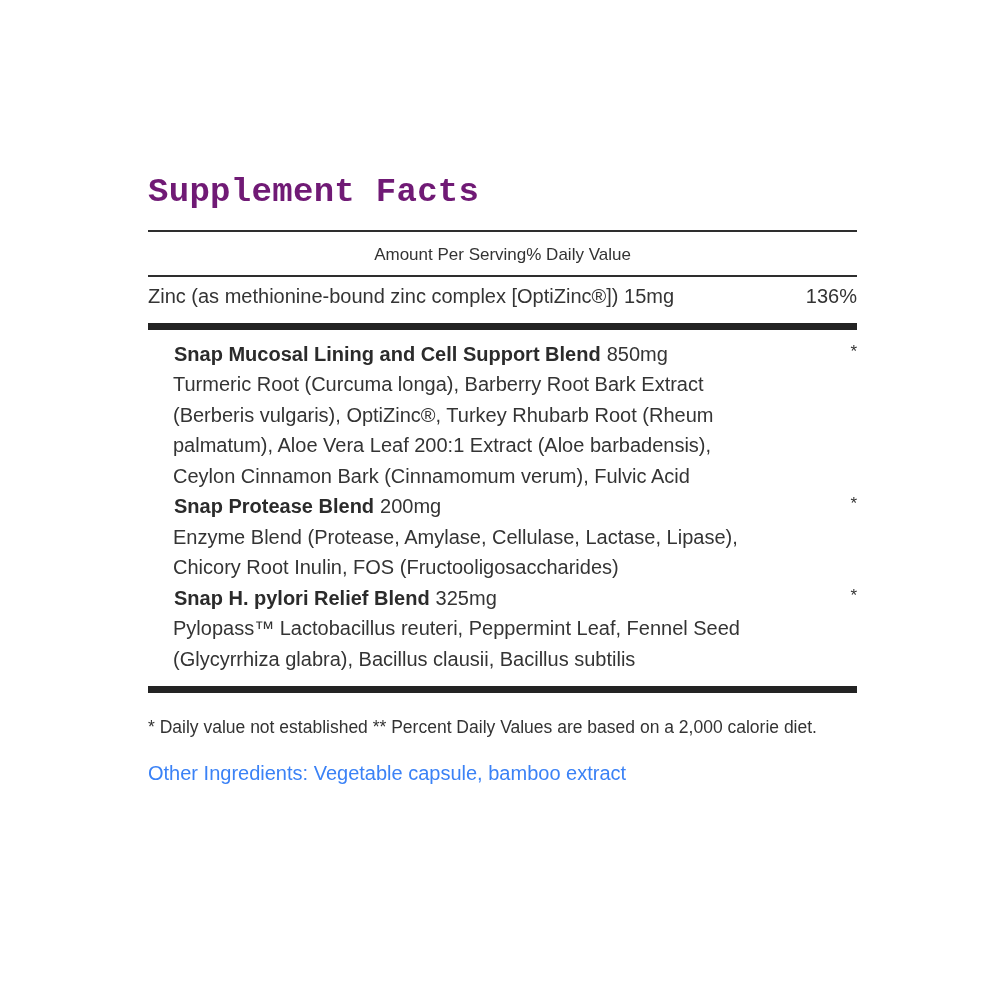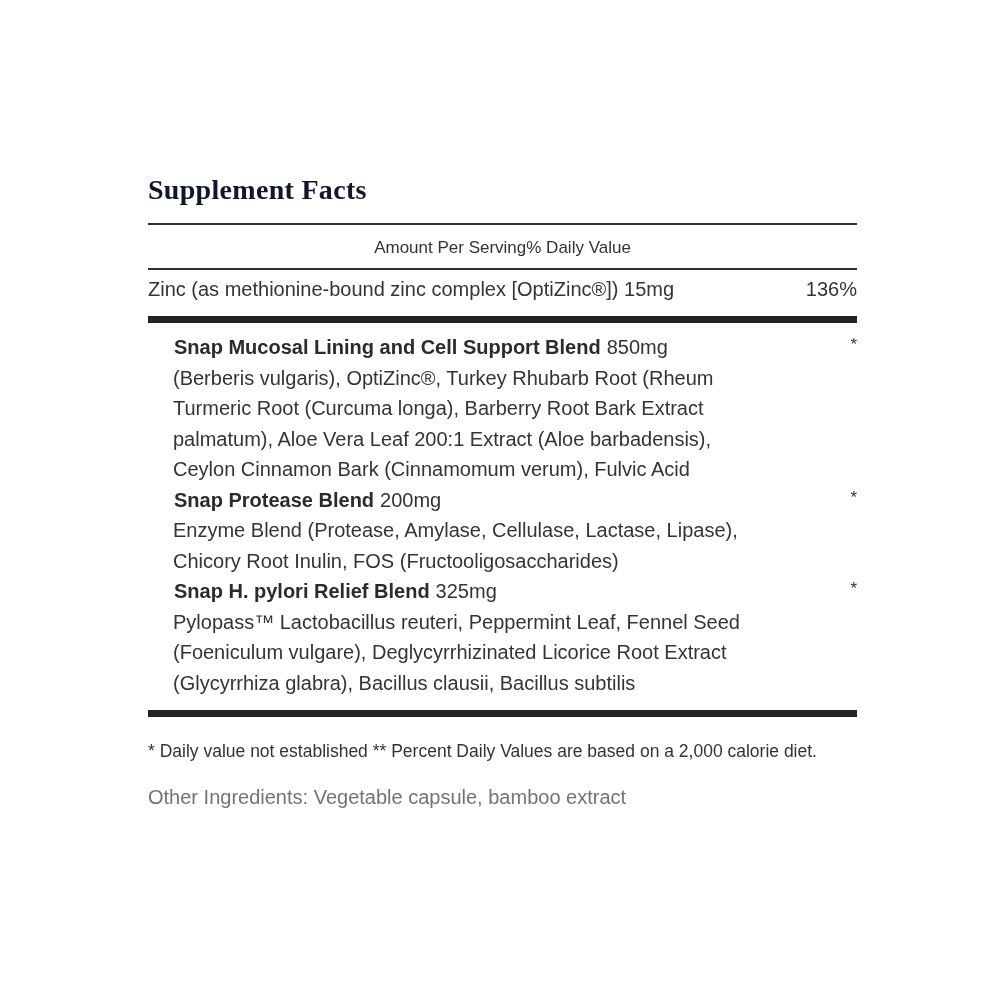--- a/index.html
+++ b/index.html
@@ -12,24 +12,24 @@
     color: #333333;
     -webkit-font-smoothing: antialiased;
   }
   .label {
     position: absolute;
     left: 148px;
     top: 175px;
     width: 709px;
   }
   .title {
-    font-family: Liberation Serif, serif;
+    font-family: Liberation Mono, monospace;
     font-weight: 700;
-    font-size: 28px;
-    color: #0f172a;
+    font-size: 34px;
+    color: #701a75;
     letter-spacing: 0.3px;
     margin: 0 0 19px 0;
     line-height: 1.05;
   }
   .rule {
     height: 2px;
     background: #2e2e2e;
   }
   .rule.thick {
     height: 7px;
@@ -82,21 +82,21 @@
     padding-left: 25px;
   }
   .footnote {
     font-size: 17.5px;
     color: #333333;
     padding-top: 23px;
     line-height: 1.3;
   }
   .other-ingredients {
     font-size: 20px;
-    color: #737373;
+    color: #3b82f6;
     padding-top: 21px;
     line-height: 1.3;
   }
 </style>
 </head>
 <body>
 
 <div class="label">
 
   <h1 class="title">Supplement Facts</h1>
@@ -116,38 +116,37 @@
   </div>
 
   <div class="rule thick"></div>
 
   <div class="blends">
 
     <div class="blend-heading">
       <span class="blend-name">Snap Mucosal Lining and Cell Support Blend</span><span class="blend-amount">850mg</span>
       <span class="blend-asterisk">*</span>
     </div>
+    <div class="ing-line">Turmeric Root (Curcuma longa), Barberry Root Bark Extract</div>
     <div class="ing-line">(Berberis vulgaris), OptiZinc®, Turkey Rhubarb Root (Rheum</div>
-    <div class="ing-line">Turmeric Root (Curcuma longa), Barberry Root Bark Extract</div>
     <div class="ing-line">palmatum), Aloe Vera Leaf 200:1 Extract (Aloe barbadensis),</div>
     <div class="ing-line">Ceylon Cinnamon Bark (Cinnamomum verum), Fulvic Acid</div>
 
     <div class="blend-heading">
       <span class="blend-name">Snap Protease Blend</span><span class="blend-amount">200mg</span>
       <span class="blend-asterisk">*</span>
     </div>
     <div class="ing-line">Enzyme Blend (Protease, Amylase, Cellulase, Lactase, Lipase),</div>
     <div class="ing-line">Chicory Root Inulin, FOS (Fructooligosaccharides)</div>
 
     <div class="blend-heading">
       <span class="blend-name">Snap H. pylori Relief Blend</span><span class="blend-amount">325mg</span>
       <span class="blend-asterisk">*</span>
     </div>
     <div class="ing-line">Pylopass™ Lactobacillus reuteri, Peppermint Leaf, Fennel Seed</div>
-    <div class="ing-line">(Foeniculum vulgare), Deglycyrrhizinated Licorice Root Extract</div>
     <div class="ing-line">(Glycyrrhiza glabra), Bacillus clausii, Bacillus subtilis</div>
 
   </div>
 
   <div class="rule thick"></div>
 
   <div class="footnote">* Daily value not established ** Percent Daily Values are based on a 2,000 calorie diet.</div>
 
   <div class="other-ingredients">Other Ingredients: Vegetable capsule, bamboo extract</div>
 

